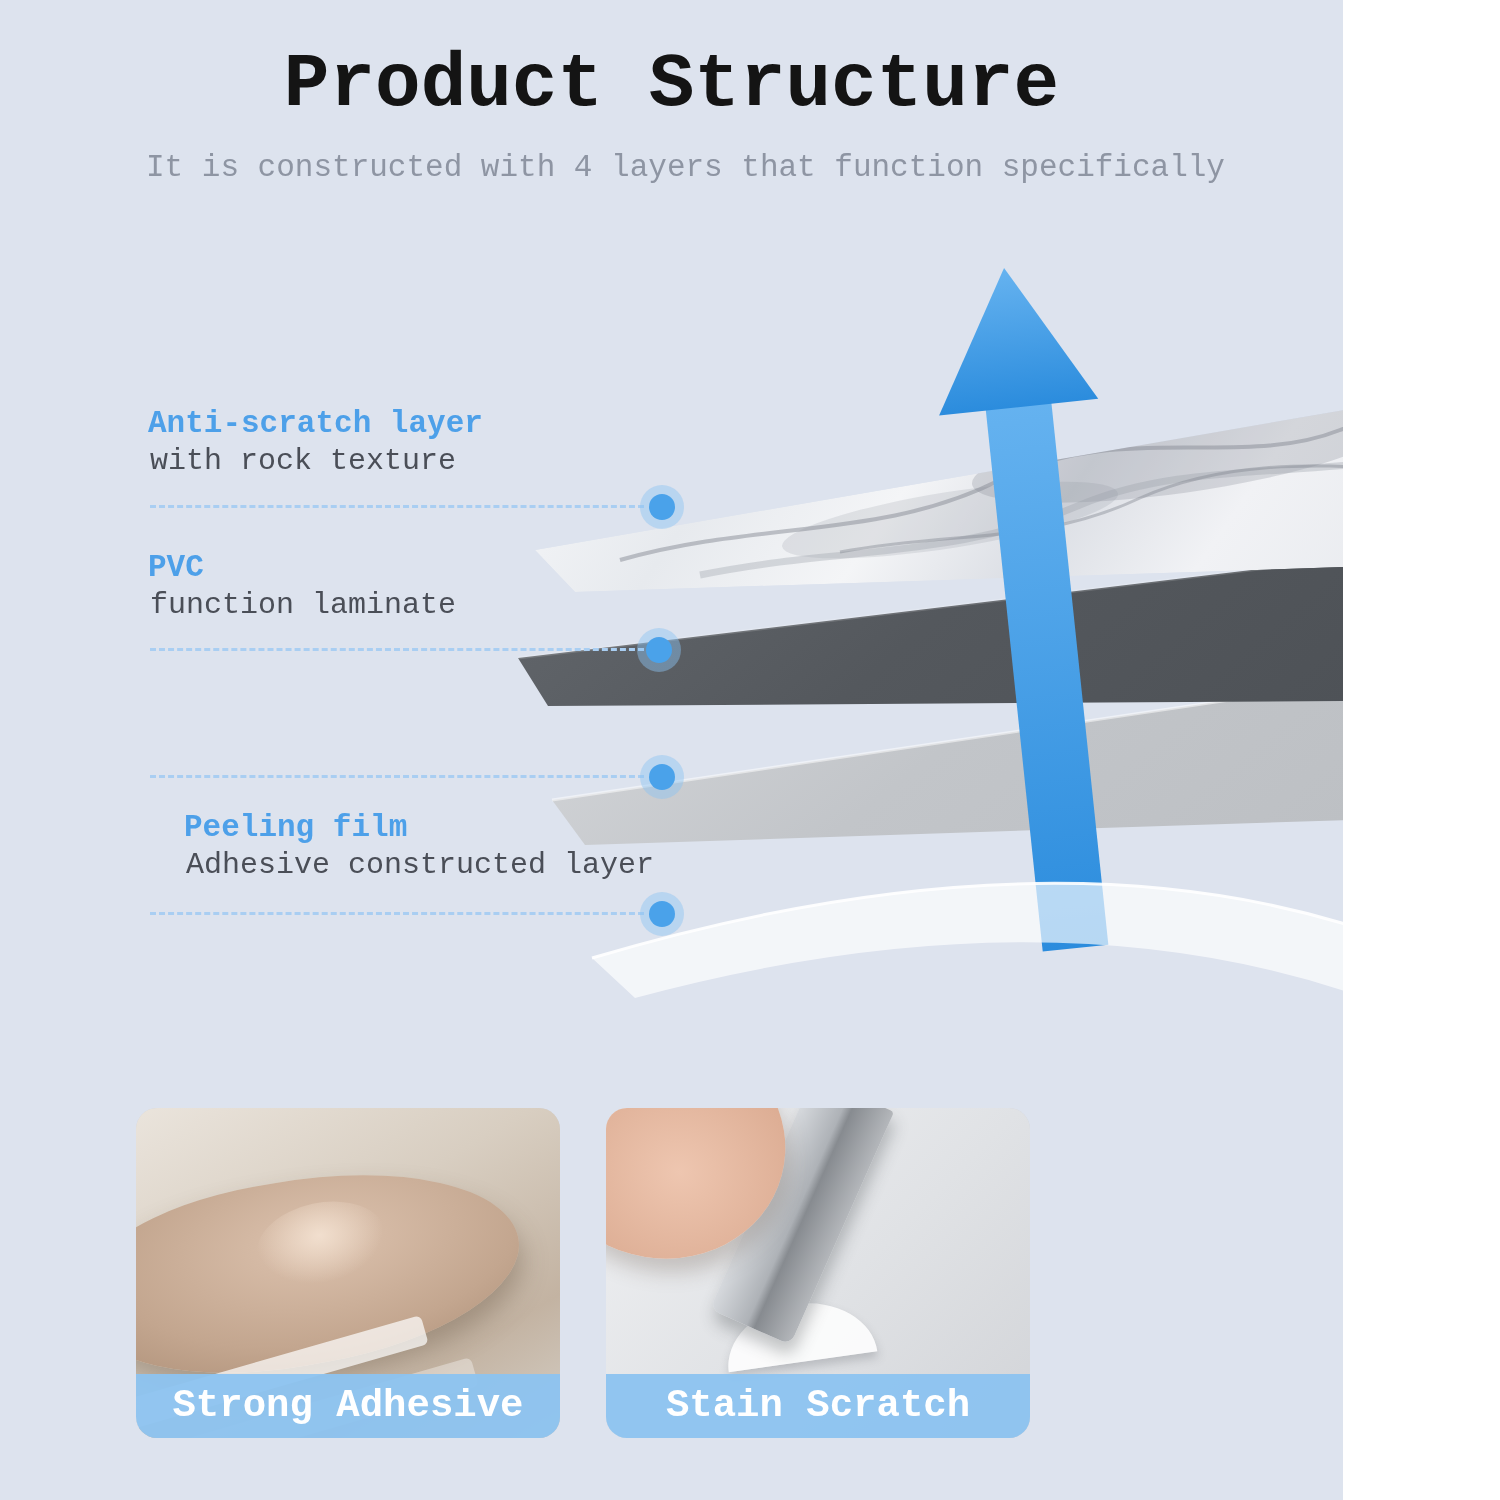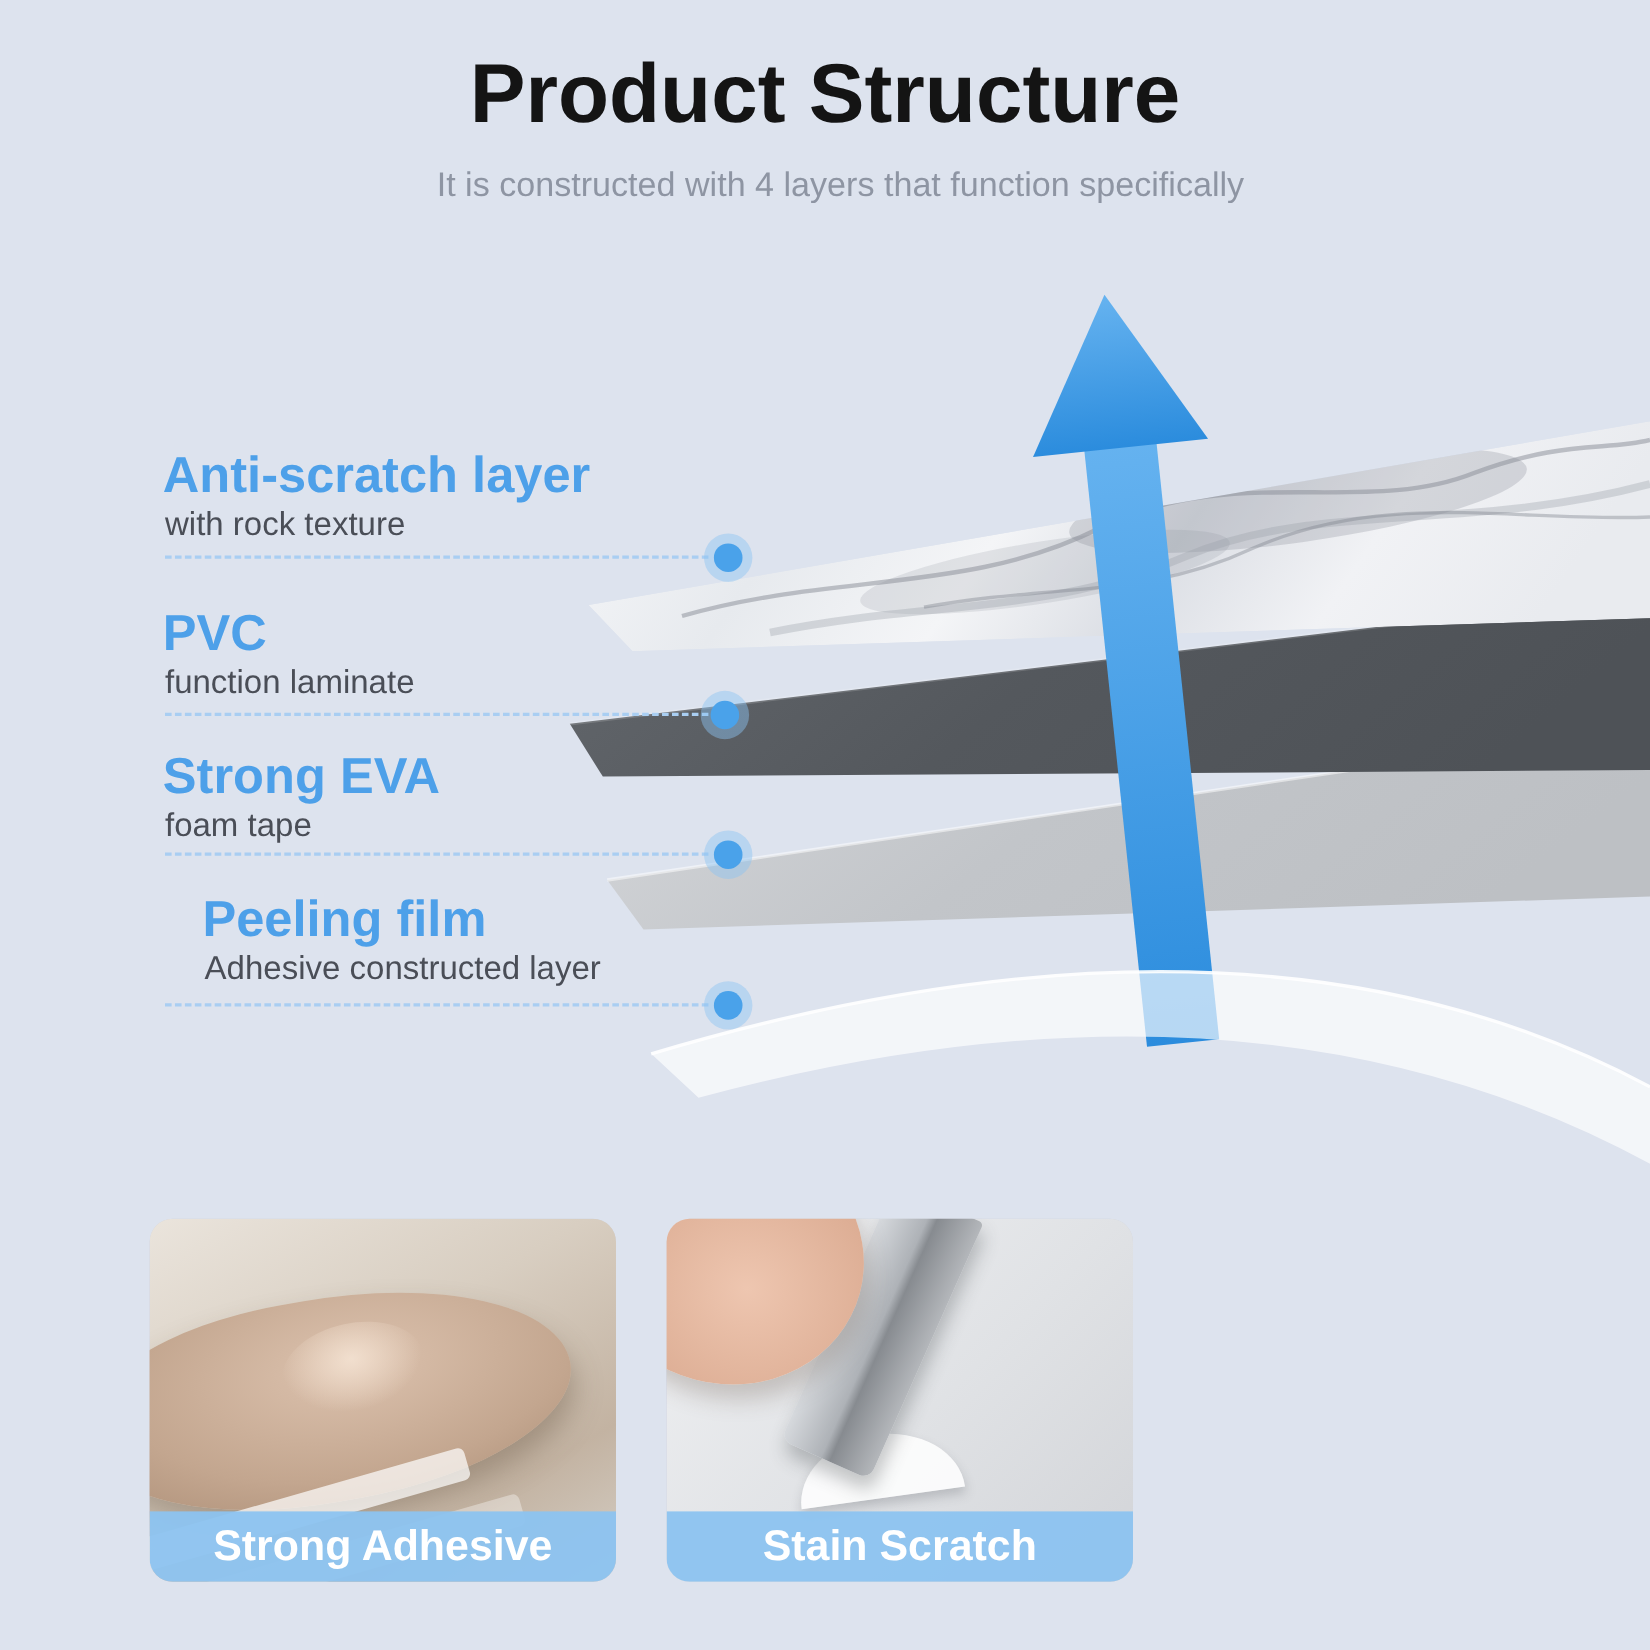--- a/index.html
+++ b/index.html
@@ -1,38 +1,39 @@
 <!DOCTYPE html>
 <html><head>
 <meta charset="utf-8">
 <style>
   html,body{margin:0;padding:0;}
   body{font-family:"Liberation Sans", sans-serif;}
   .page{
     position:relative;
-    width:1500px;height:1500px;
+    width:1343px;height:1500px;
     background:#dde3ee;
     overflow:hidden;
+    font-family:Liberation Mono, monospace;
   }
   
   .title{
     position:absolute;top:42px;left:0;width:100%;
     text-align:center;margin:0;
     font-size:76px;font-weight:bold;color:#141414;letter-spacing:0px;
   }
   .subtitle{
     position:absolute;top:136px;left:0;width:100%;
     text-align:center;margin:14px;
     font-size:31px;font-weight:normal;color:#8e95a3;
   }
   
   .diagram{position:absolute;left:0;top:0;width:1500px;height:1500px;}
   
   .label{position:absolute;left:148px;}
-  .label h3{margin:0;font-size:46px;line-height:1.04;font-weight:bold;color:#4da0e9;}
+  .label h3{margin:0;font-size:31px;line-height:1.04;font-weight:bold;color:#4da0e9;}
   .label p{margin:4px 0 0 2px;font-size:30px;color:#4a4e57;}
   .leader{position:absolute;left:150px;width:494px;height:0;border-top:3px dashed #a9cef2;}
   .dot{
     position:absolute;width:26px;height:26px;border-radius:50%;
     background:#4aa2ea;
     box-shadow:0 0 0 9px rgba(140,195,242,0.45);
   }
   
   .card{position:absolute;top:1092px;width:424px;height:330px;overflow:hidden;background:#cfd3dc;border-radius:21px;}
   .card .photo{position:absolute;inset:0;}
@@ -169,24 +170,20 @@
   <div class="leader" style="top:505px;"></div>
   <div class="dot" style="left:649px;top:494px;"></div>
 
   <div class="label" style="top:552px;">
     <h3>PVC</h3>
     <p>function laminate</p>
   </div>
   <div class="leader" style="top:648px;"></div>
   <div class="dot" style="left:646px;top:637px;"></div>
 
-  <div class="label" style="top:682px;">
-    <h3>Strong EVA</h3>
-    <p>foam tape</p>
-  </div>
   <div class="leader" style="top:775px;"></div>
   <div class="dot" style="left:649px;top:764px;"></div>
 
   <div class="label" style="top:812px;margin-left:36px;">
     <h3>Peeling film</h3>
     <p>Adhesive constructed layer</p>
   </div>
   <div class="leader" style="top:912px;"></div>
   <div class="dot" style="left:649px;top:901px;"></div>
 

